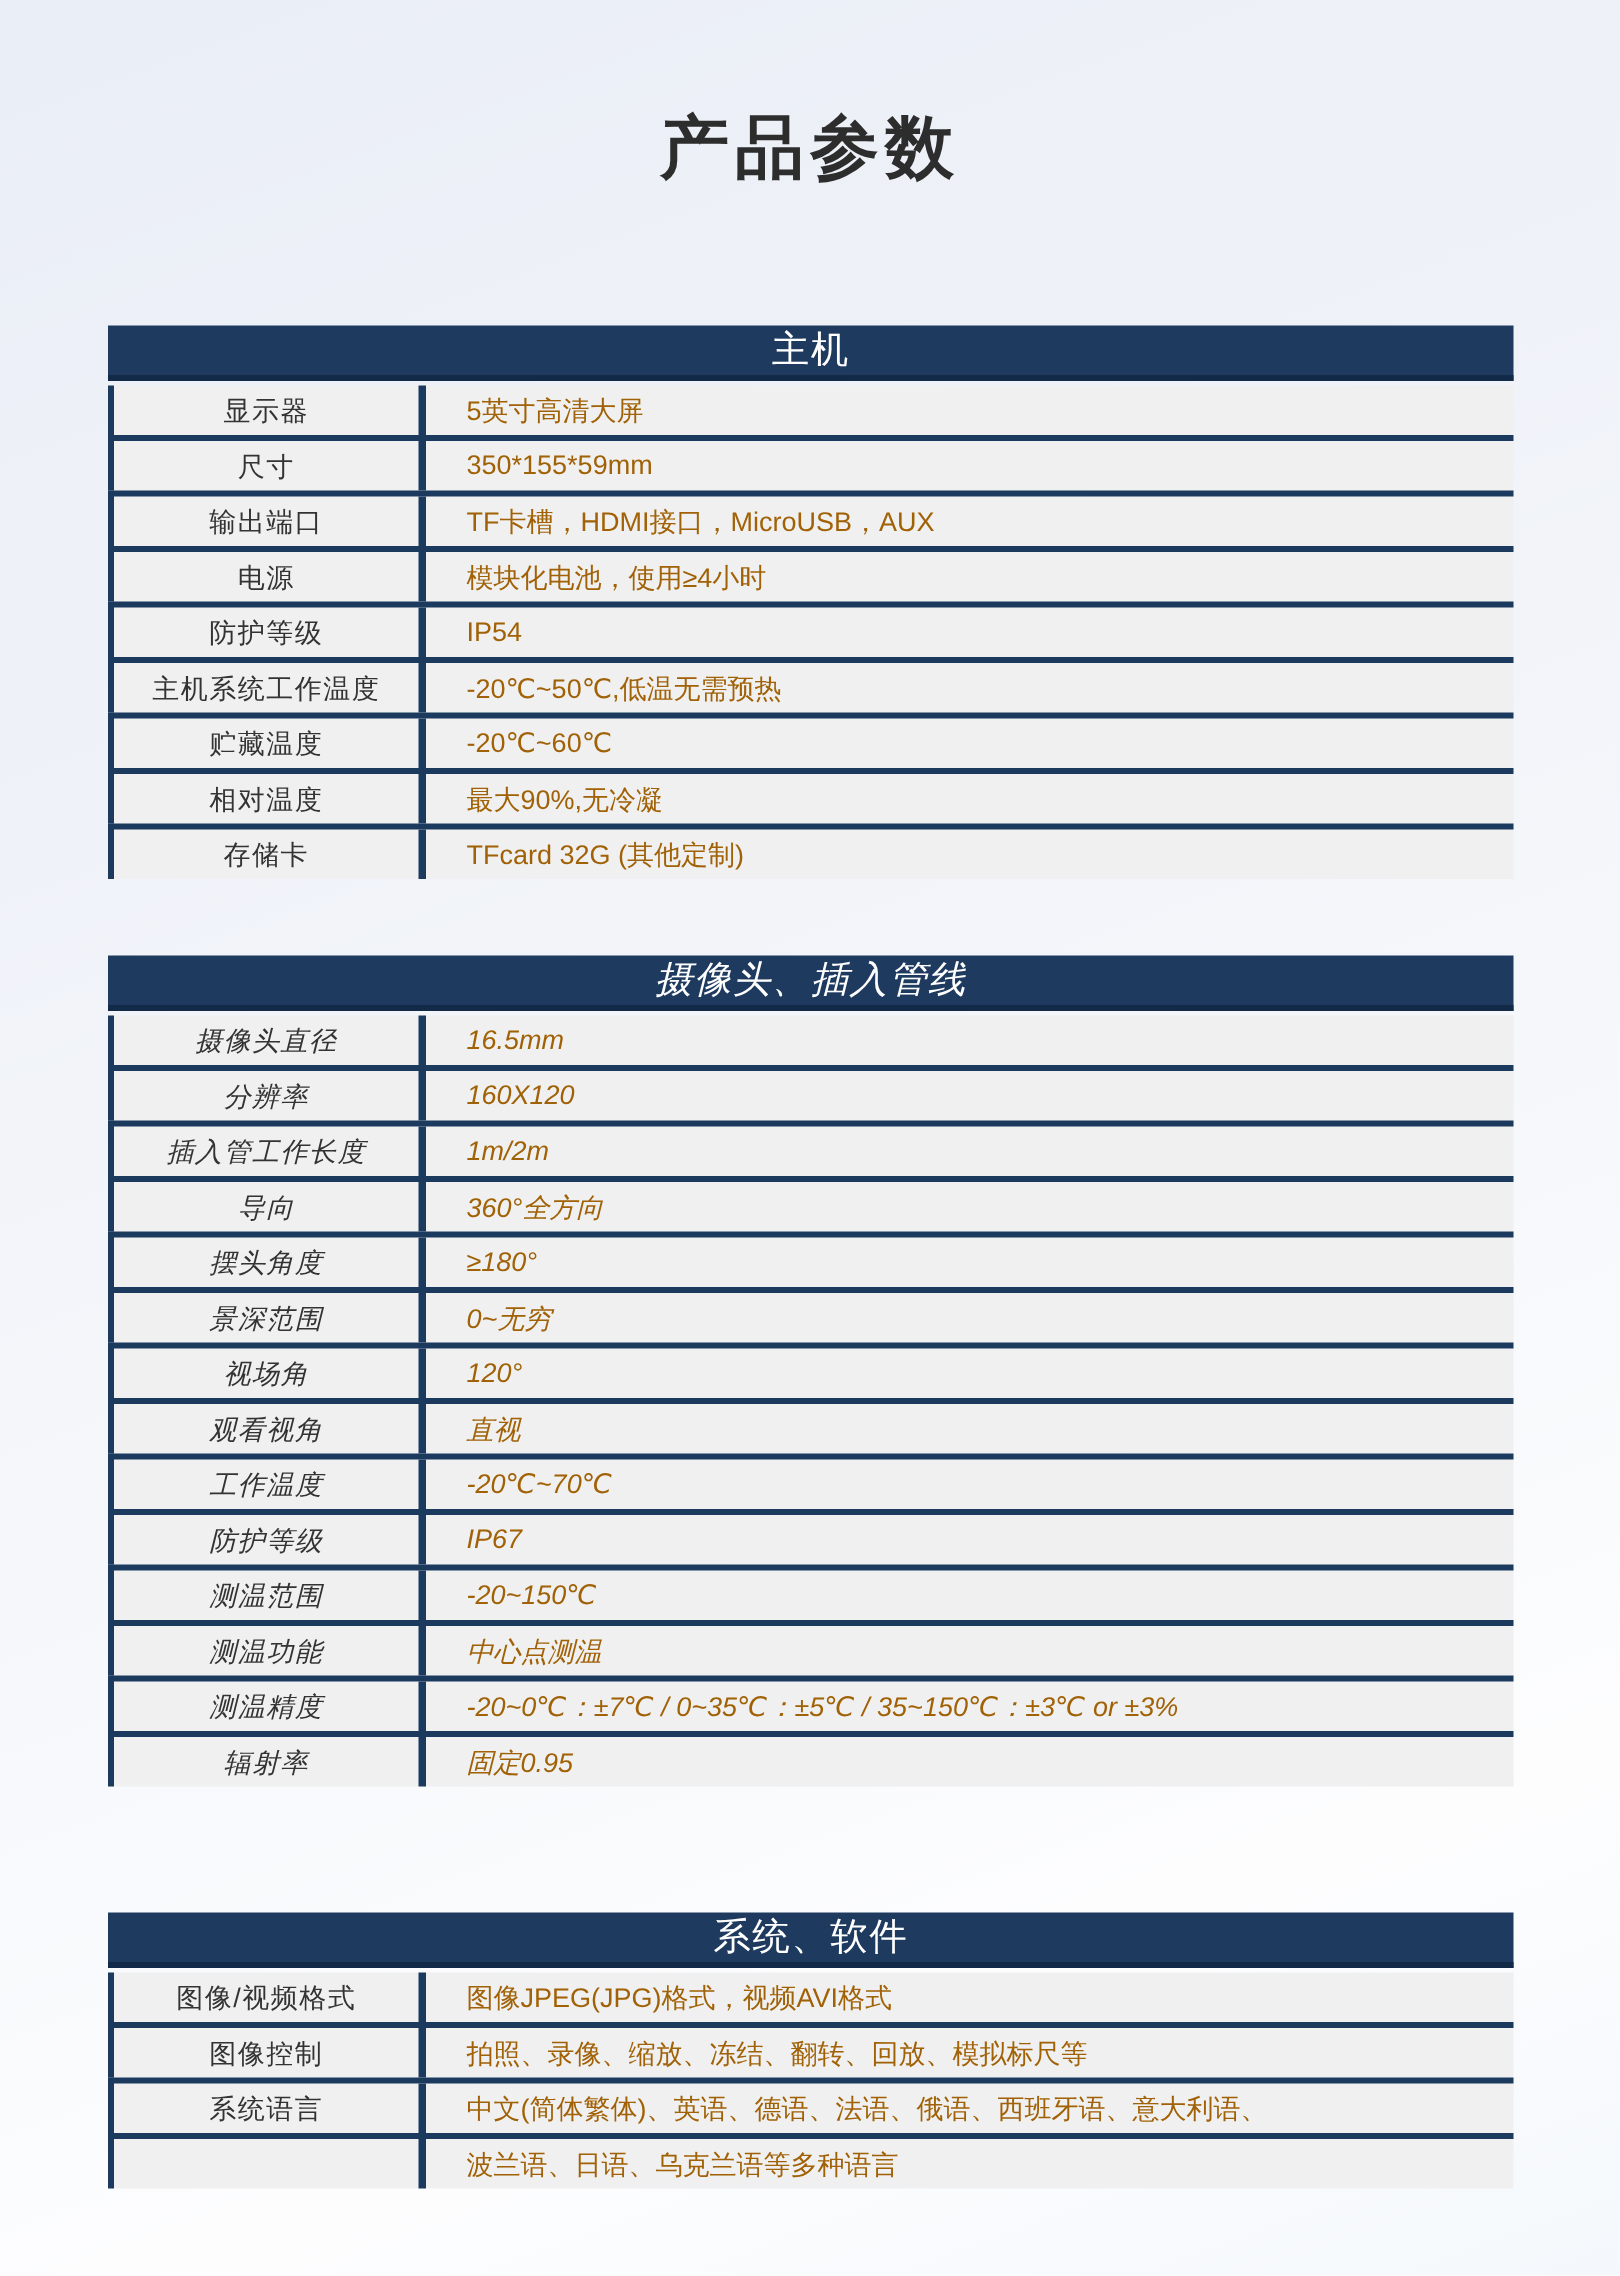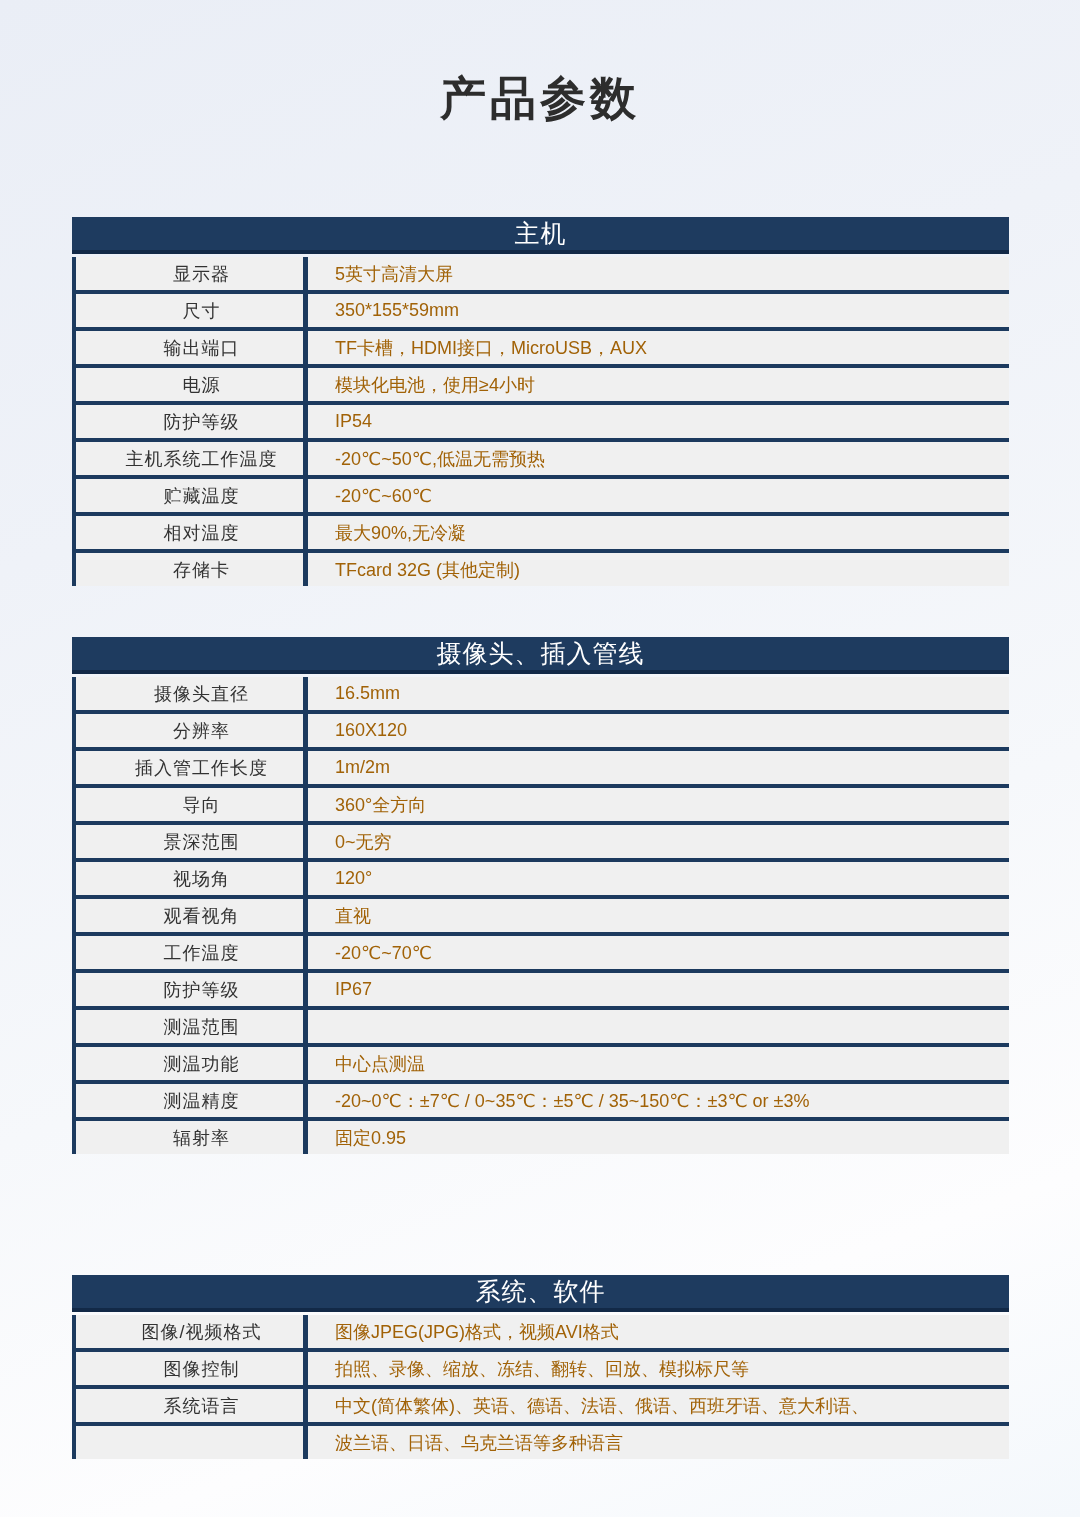--- a/index.html
+++ b/index.html
@@ -22,40 +22,39 @@
     font-weight: bold;
     color: #2d2d2d;
     letter-spacing: 4px;
   }
   .spec-table {
     position: absolute;
     left: 72px;
     width: 937px;
   }
   #table-0 { top: 217px; }
-  #table-1 { top: 637px; }
+  #table-1 { top: 637px; font-style: italic; }
   #table-2 { top: 1275px; }
   .table-header {
     height: 33px;
     line-height: 33px;
     background: #1e3b5f;
     border-bottom: 4px solid #122947;
     color: #ffffff;
     text-align: center;
     font-size: 25px;
     letter-spacing: 1px;
   }
   .table-body { padding-top: 3px; }
   .spec-row {
     display: flex;
     height: 33px;
     background: #f0f0f0;
     border-left: 4px solid #1c3a5e;
     border-top: 4px solid #1c3a5e;
-    padding-left: 24px;
   }
   .spec-row:first-child { border-top: none; }
   .cell-label {
     width: 203px;
     flex: 0 0 203px;
     border-right: 5px solid #1c3a5e;
     display: flex;
     align-items: center;
     justify-content: center;
     font-size: 18px;
@@ -144,20 +143,24 @@
   <div class="spec-row">
     <div class="cell cell-label">插入管工作长度</div>
     <div class="cell cell-value">1m/2m</div>
   </div>
 
   <div class="spec-row">
     <div class="cell cell-label">导向</div>
     <div class="cell cell-value">360°全方向</div>
   </div>
 
+  <div class="spec-row">
+    <div class="cell cell-label">摆头角度</div>
+    <div class="cell cell-value">≥180°</div>
+  </div>
 
   <div class="spec-row">
     <div class="cell cell-label">景深范围</div>
     <div class="cell cell-value">0~无穷</div>
   </div>
 
   <div class="spec-row">
     <div class="cell cell-label">视场角</div>
     <div class="cell cell-value">120°</div>
   </div>
@@ -172,20 +175,21 @@
     <div class="cell cell-value">-20℃~70℃</div>
   </div>
 
   <div class="spec-row">
     <div class="cell cell-label">防护等级</div>
     <div class="cell cell-value">IP67</div>
   </div>
 
   <div class="spec-row">
     <div class="cell cell-label">测温范围</div>
+    <div class="cell cell-value">-20~150℃</div>
   </div>
 
   <div class="spec-row">
     <div class="cell cell-label">测温功能</div>
     <div class="cell cell-value">中心点测温</div>
   </div>
 
   <div class="spec-row">
     <div class="cell cell-label">测温精度</div>
     <div class="cell cell-value">-20~0℃：±7℃ / 0~35℃：±5℃ / 35~150℃：±3℃ or ±3%</div>

